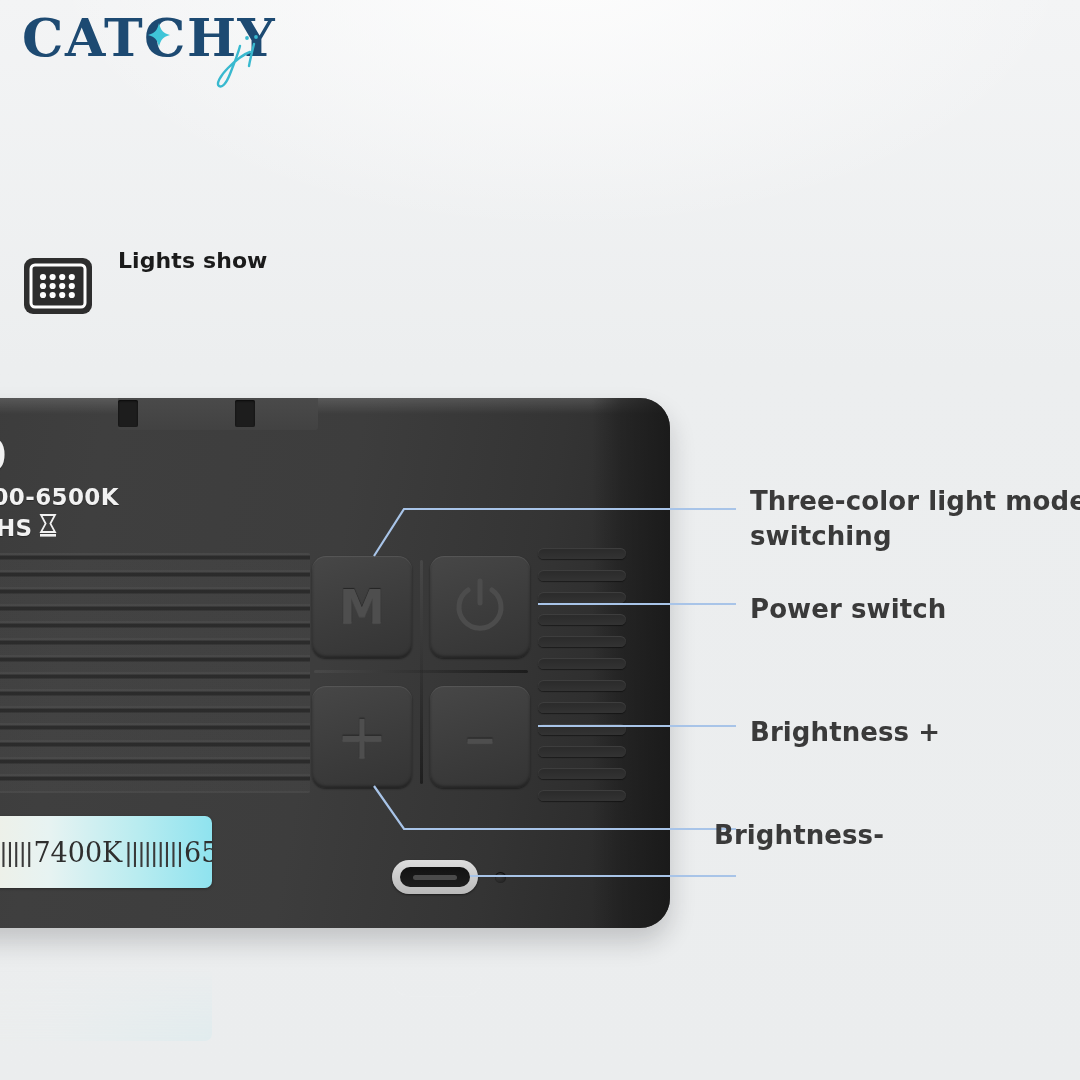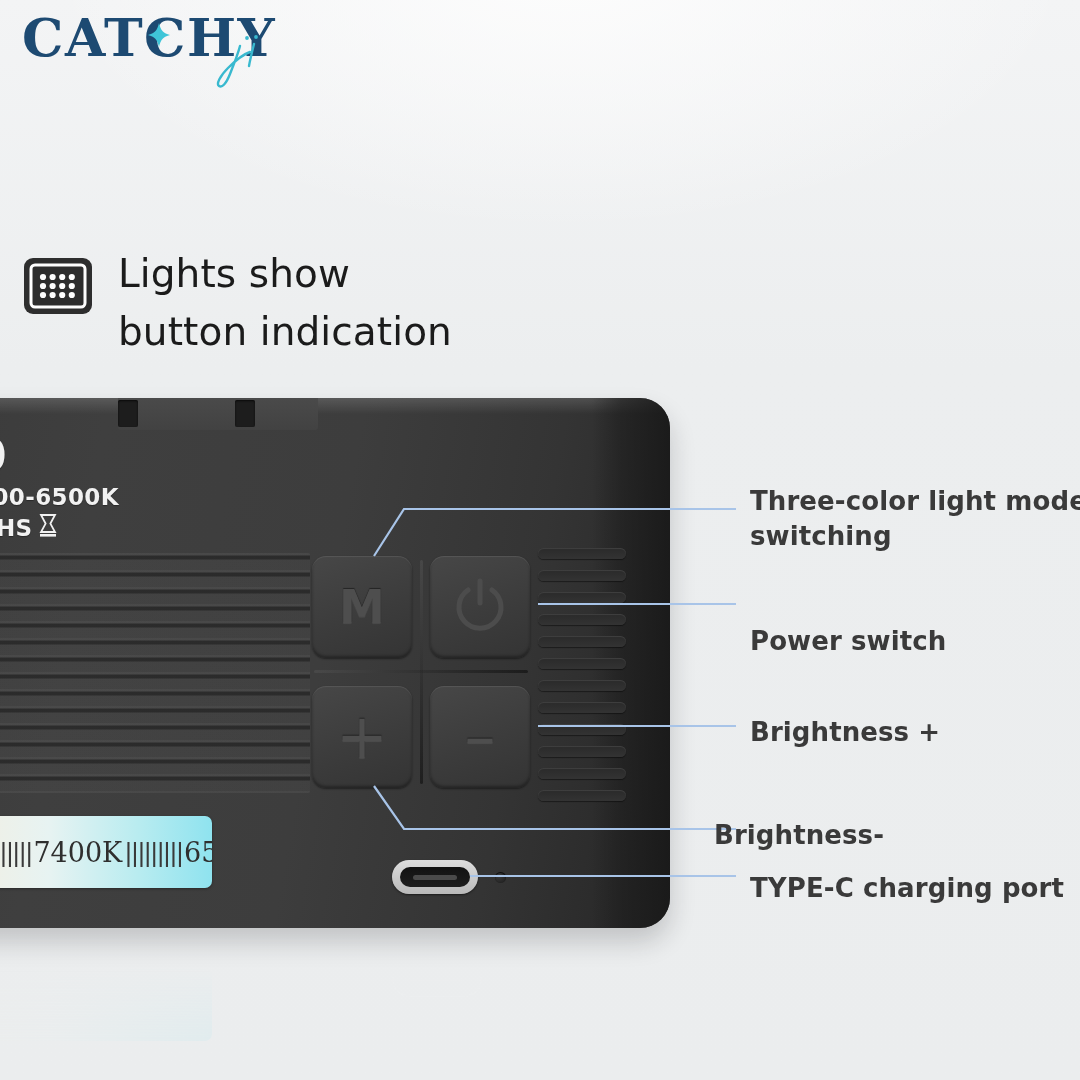--- a/index.html
+++ b/index.html
@@ -17,21 +17,21 @@
       linear-gradient(180deg,#f3f4f5 0%, #eceeef 34%, #ebedee 100%);
     overflow:hidden;
   }
   
   .logo{position:absolute;left:18px;top:6px;width:300px;height:86px;}
   .logo svg{display:block;}
   
   .heading{position:absolute;left:22px;top:245px;display:flex;align-items:flex-start;gap:24px;}
   .panel-icon{width:72px;height:62px;margin-top:10px;flex:none;}
   .heading-text{
-    font-size:39px;line-height:1.48;font-weight:400;color:#1b1b1b;
+    font-size:22px;line-height:1.48;font-weight:700;color:#1b1b1b;
     letter-spacing:.1px;white-space:nowrap;
   }
   
   .device{
     position:absolute;left:-120px;top:398px;width:790px;height:530px;
   }
   .body-shell{
     position:absolute;inset:0;
     border-radius:6px 30px 30px 6px;
     background:linear-gradient(100deg,#3a3a3a 0%,#3f3f3f 26%,#3d3d3d 55%,#343434 78%,#2b2b2b 92%,#262626 100%);
@@ -190,21 +190,20 @@
             <circle cx="49.8" cy="31" r="3.1"></circle>
           <circle cx="21" cy="40" r="3.1"></circle>
             <circle cx="30.6" cy="40" r="3.1"></circle>
           <circle cx="40.2" cy="40" r="3.1"></circle>
             <circle cx="49.8" cy="40" r="3.1"></circle>
         </g>
       </svg>
     </div>
     <div class="heading-text">
       <div>Lights show</div>
-      <div>button indication</div>
     </div>
   </div>
 
   <div class="device">
     <div class="body-shell">
       <div class="top-sheen"></div>
       <div class="notch"></div>
       <div class="notch-slot a"></div>
       <div class="notch-slot b"></div>
       <div class="side-wall"></div>
@@ -298,21 +297,20 @@
       <polyline points="374,786 404,829 736,829"></polyline>
       <line x1="470" y1="876" x2="736" y2="876"></line>
     </g>
   </svg>
 
   <div class="label" style="left:750px;top:484px;">
     <div>Three-color light mode</div>
     <div>switching</div>
   </div>
 
-  <div class="label" style="left:750px;top:624px;">Power switch</div>
+  <div class="label" style="left:750px;top:592px;">Power switch</div>
 
   <div class="label" style="left:750px;top:715px;text-align:right;">Brightness +</div>
 
   <div class="label" style="left:714px;top:818px;">Brightness-</div>
 
-  <div class="label" style="left:750px;top:871px;">TYPE-C charging port</div>
 
 </div>
 
 </body></html>

